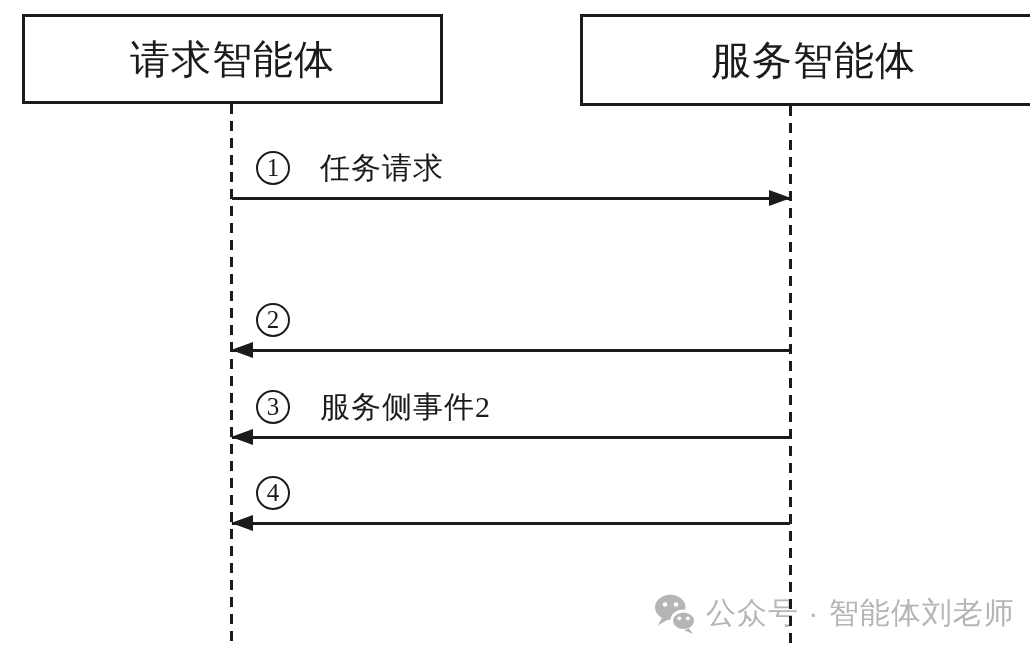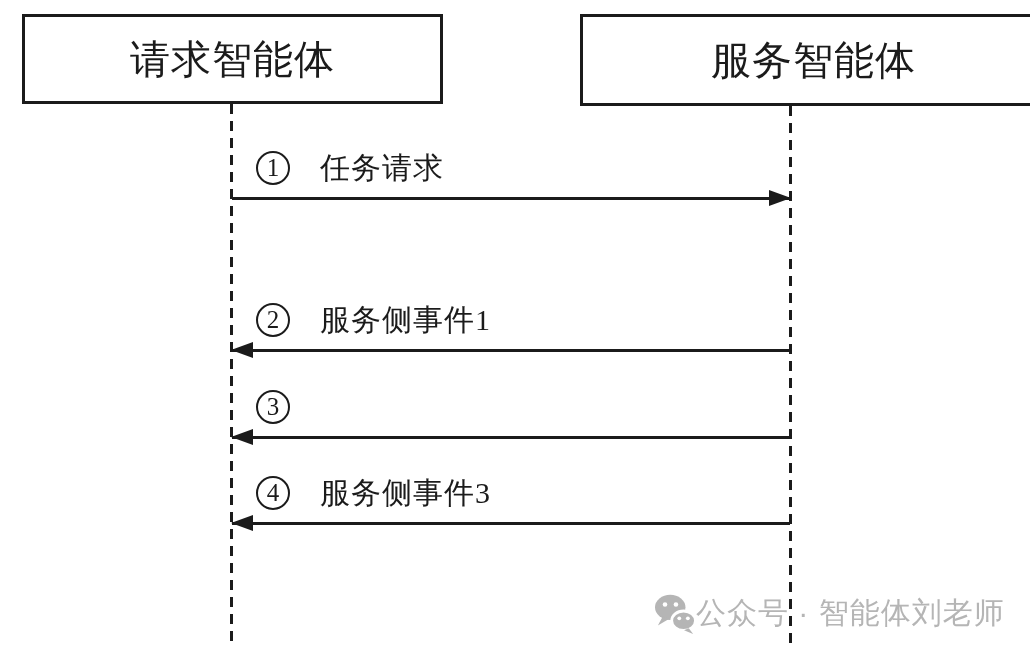--- a/index.html
+++ b/index.html
@@ -103,20 +103,21 @@
   .arrow.to-right .head { right: -1px; border-left: 22px solid #1b1b1b; }
   .arrow.to-left  .head { left:  -1px; border-right: 22px solid #1b1b1b; }
 
   
   .watermark {
     position: absolute;
     left: 654px;
     top: 593px;
     display: flex;
     align-items: center;
+    gap: 10px;
     z-index: 1;
     color: #b5b5b5;
     font-family: "Liberation Sans", "DejaVu Sans", sans-serif;
   }
   .watermark-text {
     font-size: 30px;
     letter-spacing: 1px;
     white-space: nowrap;
   }
   .wechat-icon { flex: 0 0 auto; }
@@ -142,40 +143,39 @@
       <span class="msg-text">任务请求</span>
     </div>
     <div class="arrow to-right">
       <span class="head"></span>
     </div>
   </div>
 
   <div class="msg m2">
     <div class="msg-label">
       <span class="circ">2</span>
-      <span class="msg-text">服务侧事件1</span>
     </div>
     <div class="arrow to-left">
       <span class="head"></span>
     </div>
   </div>
 
   <div class="msg m3">
     <div class="msg-label">
       <span class="circ">3</span>
+      <span class="msg-text">服务侧事件2</span>
     </div>
     <div class="arrow to-left">
       <span class="head"></span>
     </div>
   </div>
 
   <div class="msg m4">
     <div class="msg-label">
       <span class="circ">4</span>
-      <span class="msg-text">服务侧事件3</span>
     </div>
     <div class="arrow to-left">
       <span class="head"></span>
     </div>
   </div>
 
   <div class="watermark">
     <svg class="wechat-icon" width="42" height="40" viewBox="0 0 44 42" aria-hidden="true">
       <g fill="#b5b5b5">
         <ellipse cx="17" cy="14" rx="16" ry="13.2"></ellipse>

